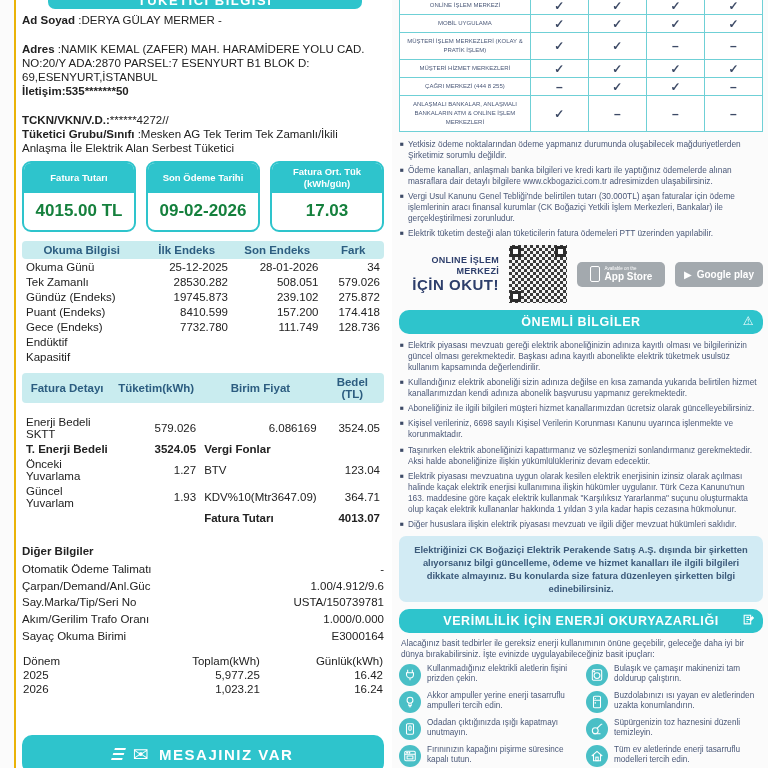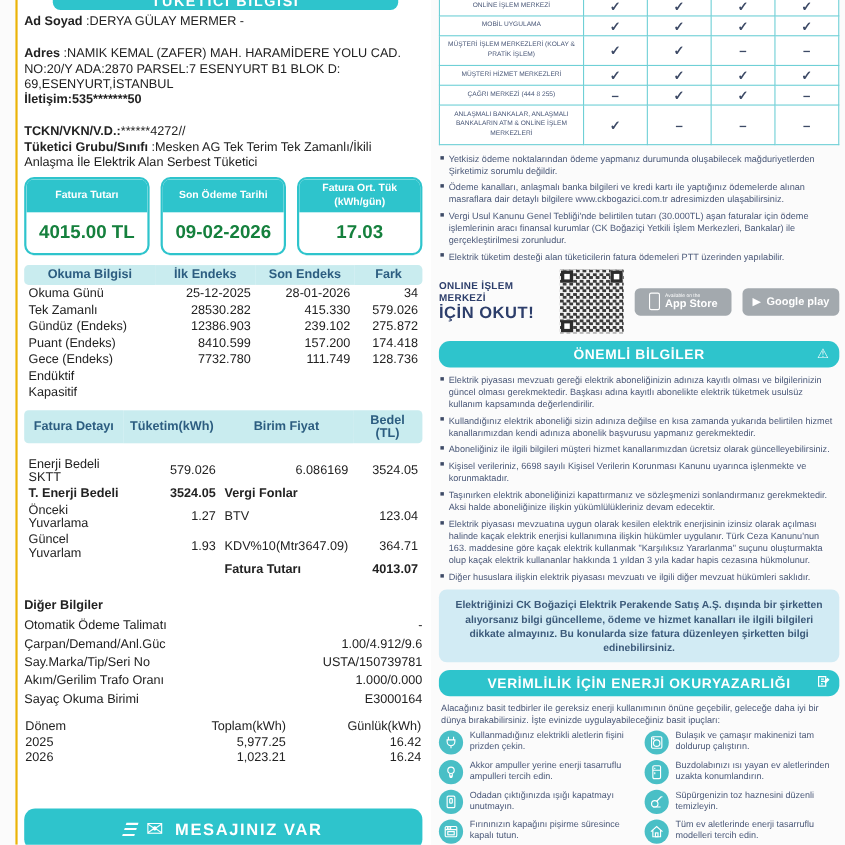--- a/index.html
+++ b/index.html
@@ -41,21 +41,21 @@
   .env{font-size:19px;font-weight:normal;}
   
   .col-right{position:absolute;left:399px;top:0;width:364px;height:768px;display:flex;flex-direction:column;}
   .chan{border-collapse:collapse;margin-top:-4px;table-layout:fixed;}
   .chan td{border:1px solid #6fd0d6;background:#fff;}
   .chan .lbl{font-size:6px;color:#4a5878;text-align:center;padding:4px 3px;line-height:1.5;width:36%;}
   .chan .chk{font-size:12px;font-weight:bold;color:#3d4a66;text-align:center;width:16%;}
   .note{font-size:8.3px;color:#4a5878;line-height:1.33;margin-top:4px;display:flex;}
   .note .sq{font-size:6.5px;color:#3d4a66;margin:1px 4px 0 1px;}
   .okut-row{display:flex;align-items:center;gap:10px;margin:6px 0 5px;}
-  .okut-txt{color:#2d3e6b;text-align:left;line-height:1.15;}
+  .okut-txt{color:#2d3e6b;text-align:right;line-height:1.15;}
   .okut-txt .l1{font-size:9px;font-weight:bold;letter-spacing:.3px;}
   .okut-txt .l2{font-size:15px;font-weight:bold;letter-spacing:.5px;}
   .qr{width:58px;height:58px;position:relative;flex:none;
     background:repeating-conic-gradient(#3a3a3a 0% 25%,#f4f4f4 0% 50%) 0 0/6px 6px;}
   .qr::before,.qr::after,.qr .f3{content:"";position:absolute;width:11px;height:11px;
     border:3px solid #2c2c2c;background:#fff;box-sizing:border-box;}
   .qr::before{left:1px;top:1px;}
   .qr::after{right:1px;top:1px;}
   .qr .f3{left:1px;bottom:1px;}
   .badge{width:88px;height:25px;background:#a3a9ae;border-radius:5px;color:#fff;
@@ -128,26 +128,26 @@
     </tr>
     <tr>
           <td>Okuma Günü</td>
           <td class="num">25-12-2025</td>
           <td class="num">28-01-2026</td>
           <td class="num">34</td>
         </tr>
     <tr>
           <td>Tek Zamanlı</td>
           <td class="num">28530.282</td>
-          <td class="num">415.330</td>
+          <td class="num">508.051</td>
           <td class="num">579.026</td>
         </tr>
     <tr>
           <td>Gündüz (Endeks)</td>
-          <td class="num">12386.903</td>
+          <td class="num">19745.873</td>
           <td class="num">239.102</td>
           <td class="num">275.872</td>
         </tr>
     <tr>
           <td>Puant (Endeks)</td>
           <td class="num">8410.599</td>
           <td class="num">157.200</td>
           <td class="num">174.418</td>
         </tr>
     <tr>

